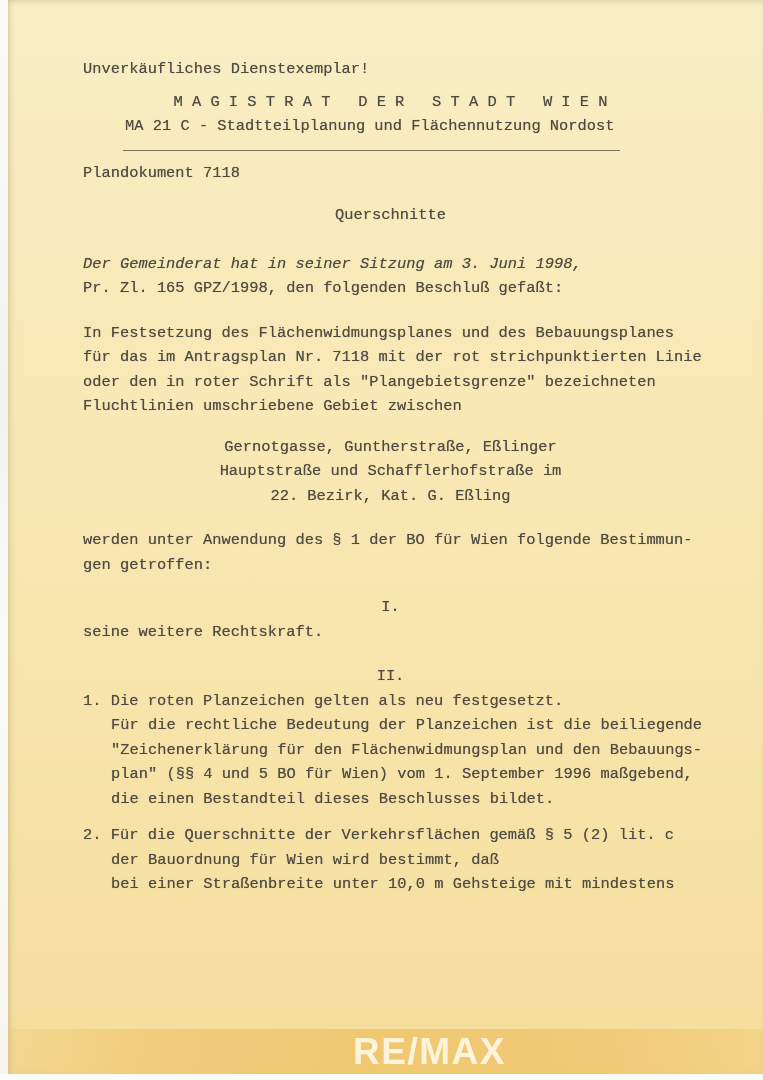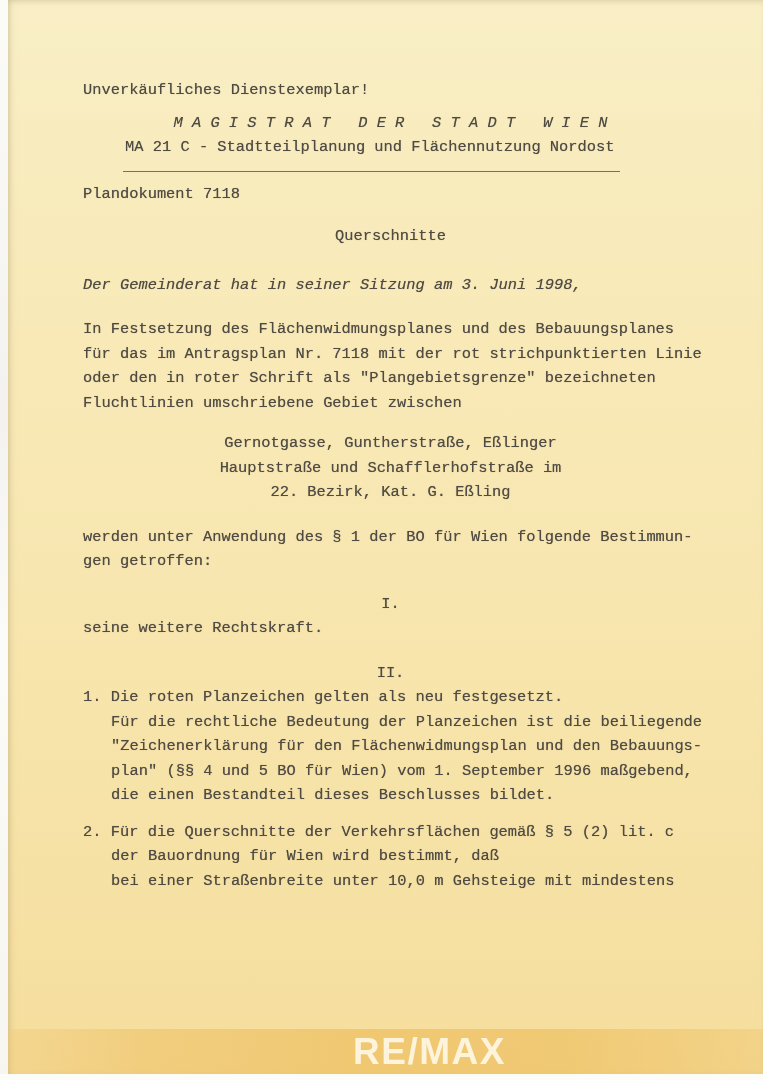--- a/index.html
+++ b/index.html
@@ -63,31 +63,31 @@
     letter-spacing: 1.5px;
     color: rgba(253,247,224,0.95);
     line-height: 1;
     user-select: none;
   }
   
   .content {
     position: absolute;
     left: 75px; top: 0;
     width: 615px;
-    padding-top: 78px;
+    padding-top: 57px;
     font-size: 15.4px;
     line-height: 24.5px;
     color: #4f4b43;
     text-shadow: 0 0 0.7px rgba(82,77,66,0.65);
   }
   .ln { white-space: pre; min-height: 24.5px; }
   .c   { text-align: center; }
   .ind { padding-left: 28px; }
   .dept { margin-left: 42px; }
-  .m8  { margin-top: 8px; font-style: italic; }
+  .m8  { margin-top: 8px; }
   .m10 { margin-top: 10px; }
   .m12 { margin-top: 12px; }
   .m16 { margin-top: 16px; }
   .m18 { margin-top: 18px; }
   .m20 { margin-top: 20px; }
   .m24 { margin-top: 24px; font-style: italic; }
   .rule {
     margin-top: 11px;
     margin-left: 40px;
     width: 497px;
@@ -110,20 +110,21 @@
       <div class="ln">Unverkäufliches Dienstexemplar!</div>
 
       <div class="ln c m8">M A G I S T R A T   D E R   S T A D T   W I E N</div>
       <div class="ln dept">MA 21 C - Stadtteilplanung und Flächennutzung Nordost</div>
       <hr class="rule">
       <div class="ln m10">Plandokument 7118</div>
 
       <div class="ln c m18">Querschnitte</div>
 
       <div class="ln m24">Der Gemeinderat hat in seiner Sitzung am 3. Juni 1998,</div>
+      <div class="ln">Pr. Zl. 165 GPZ/1998, den folgenden Beschluß gefaßt:</div>
 
       <div class="ln m20">In Festsetzung des Flächenwidmungsplanes und des Bebauungsplanes</div>
       <div class="ln">für das im Antragsplan Nr. 7118 mit der rot strichpunktierten Linie</div>
       <div class="ln">oder den in roter Schrift als "Plangebietsgrenze" bezeichneten</div>
       <div class="ln">Fluchtlinien umschriebene Gebiet zwischen</div>
 
       <div class="ln c m16">Gernotgasse, Guntherstraße, Eßlinger</div>
       <div class="ln c">Hauptstraße und Schafflerhofstraße im</div>
       <div class="ln c">22. Bezirk, Kat. G. Eßling</div>
 

